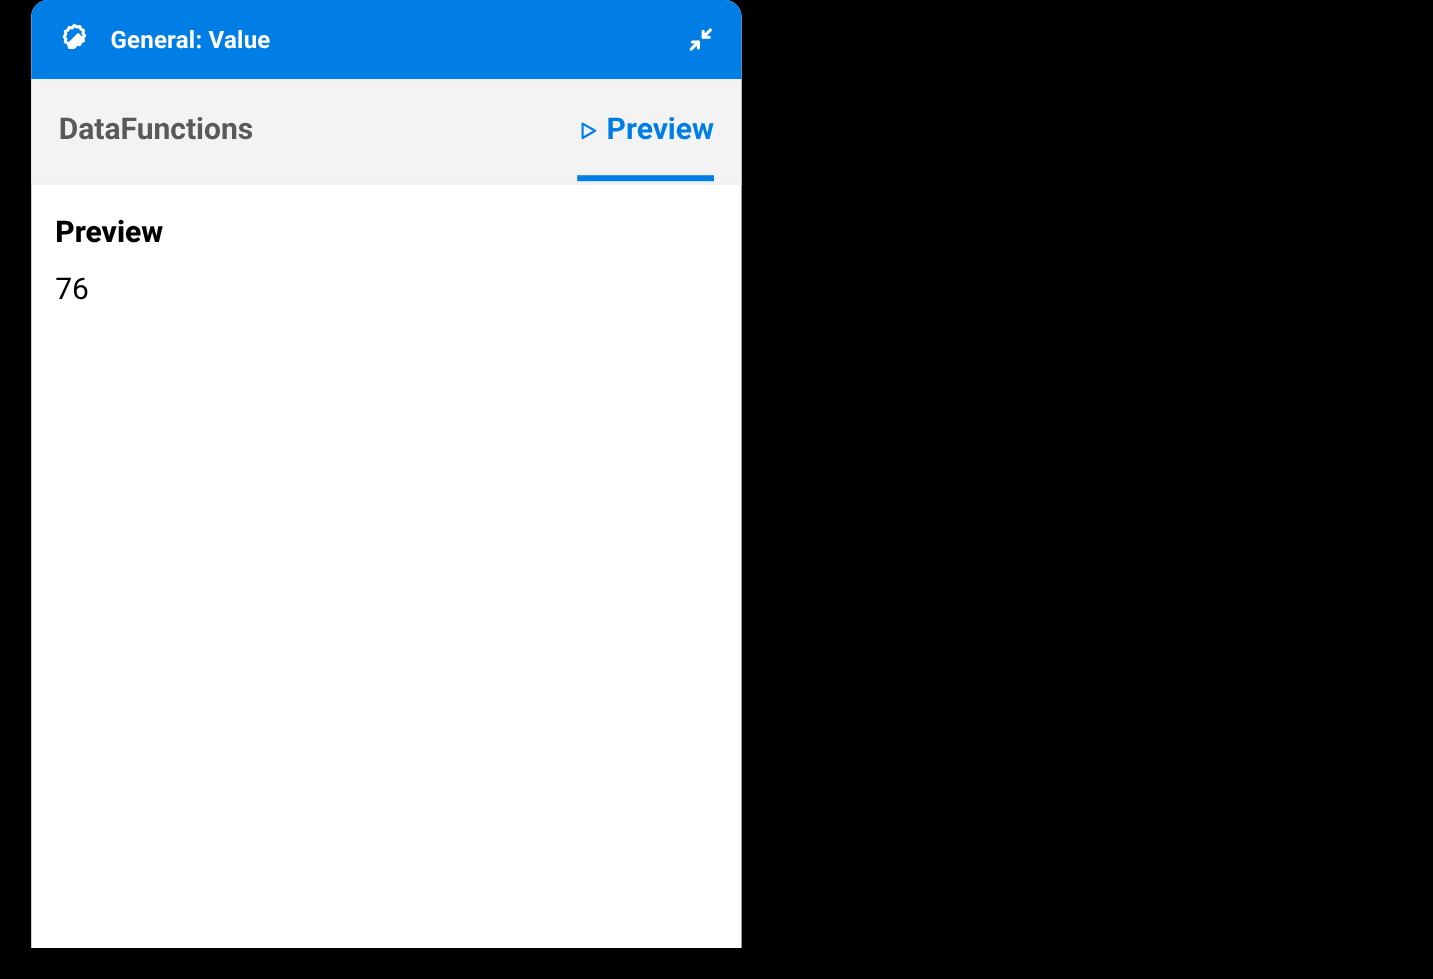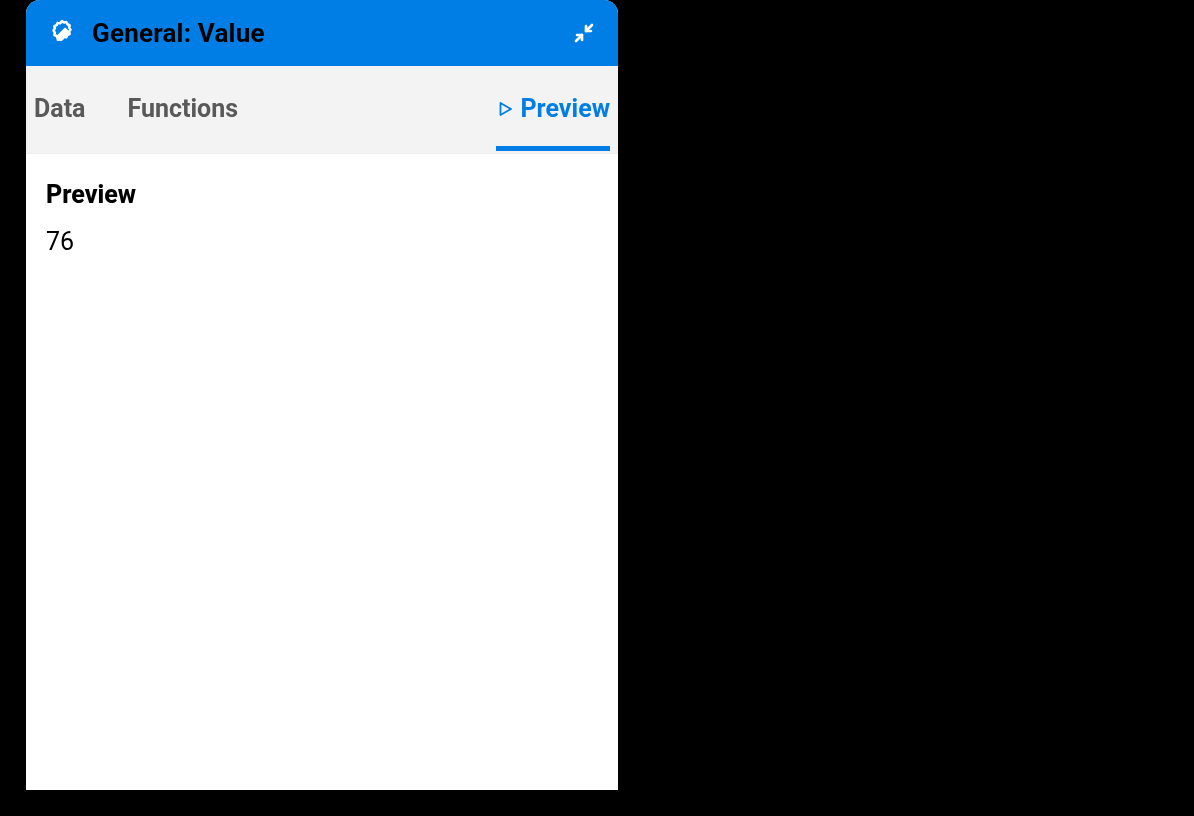--- a/index.html
+++ b/index.html
@@ -32,42 +32,41 @@
     .header-icon {
       width: 32px;
       height: 32px;
       flex-shrink: 0;
       display: flex;
       align-items: center;
       justify-content: center;
     }
     .header-icon svg { display: block; }
     .header-title {
-      color: #000000;
-      font-size: 26px;
+      color: #ffffff;
+      font-size: 20px;
       font-weight: 700;
       letter-spacing: 0.2px;
       flex: 1;
     }
     .collapse-icon {
       width: 28px;
       height: 28px;
       display: flex;
       align-items: center;
       justify-content: center;
       cursor: pointer;
     }
     .collapse-icon svg { display: block; }
     .tabs {
       background: #f3f3f3;
       height: 88px;
       display: flex;
       align-items: center;
-      padding: 0 8px;
-      gap: 42px;
+      padding: 0 23px;
       border-bottom: 1px solid #eee;
     }
     .tab {
       font-size: 25px;
       font-weight: 700;
       color: #595959;
       cursor: pointer;
       display: inline-flex;
       align-items: center;
       gap: 6px;

